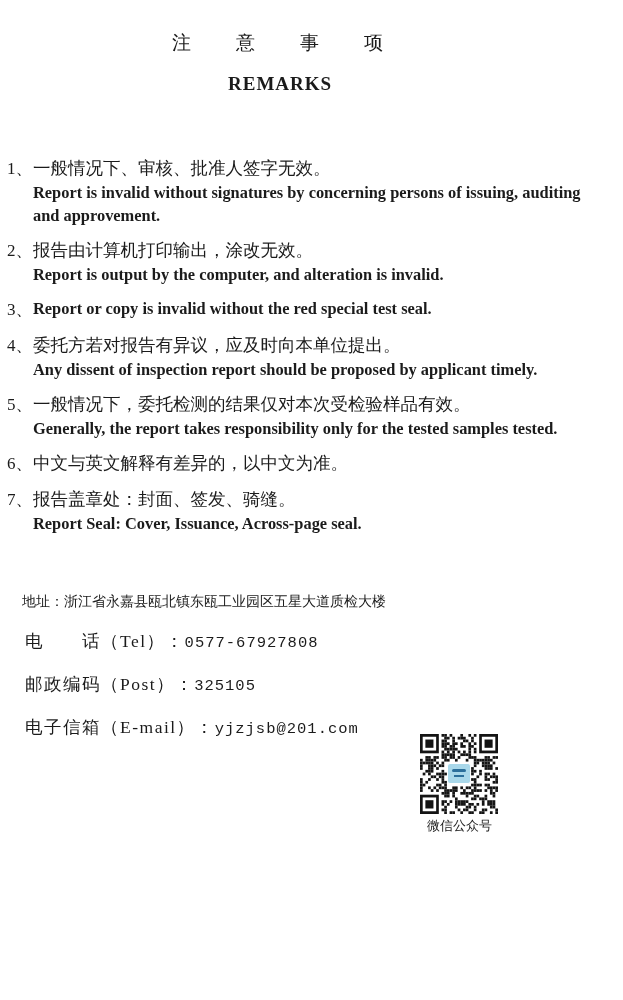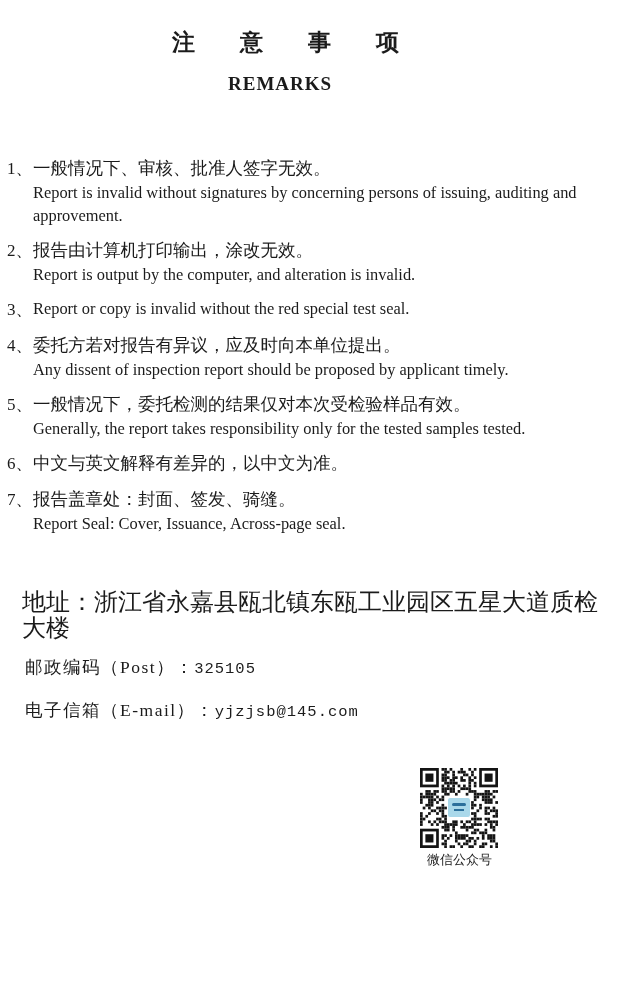--- a/index.html
+++ b/index.html
@@ -10,22 +10,22 @@
     font-family: "Liberation Serif", "DejaVu Serif", serif;
     overflow: hidden;
     position: relative;
   }
   .page { padding-top: 30px; }
 
   
   .title-cn {
     display: inline-block;
     margin-left: 172px;
-    font-size: 23px;
-    font-weight: 700;
+    font-size: 19px;
+    font-weight: 400;
     letter-spacing: 45px;
     line-height: 26px;
     white-space: nowrap;
   }
   .title-en {
     display: inline-block;
     margin-left: 228px;
     margin-top: 16px;
     font-size: 19px;
     font-weight: bold;
@@ -36,38 +36,38 @@
   
   .remarks-list { margin-top: 60px; margin-left: 7px; }
   .remark-item { display: flex; margin-bottom: 11px; }
   .item-num {
     width: 26px; flex: 0 0 26px;
     font-size: 17px; line-height: 25px;
     white-space: nowrap;
   }
   .item-body { width: 565px; }
   .t-cn { font-size: 17.5px; line-height: 25px; }
-  .t-en { font-size: 16.4px; line-height: 23px; }
+  .t-en { font-size: 16.4px; line-height: 23px; font-weight: bold; }
 
   
   .address-block { margin-top: 54px; margin-left: 22px; width: 578px; }
-  .addr-cn { font-size: 24px; line-height: 26px; margin-top: 48px; }
+  .addr-cn { font-size: 14px; line-height: 26px; margin-top: 48px; }
   .addr-en { font-size: 16.4px; line-height: 22px; }
 
   
   .contacts { margin-top: 14px; margin-left: 25px; }
   .contact-row { line-height: 24px; margin-bottom: 17px; white-space: nowrap; }
   .c-label { font-size: 17.5px; letter-spacing: 1.5px; }
   .c-value {
     font-family: "Liberation Mono", "DejaVu Sans Mono", monospace;
     font-size: 15.5px; letter-spacing: 1px;
   }
 
   
-  .qr-block { position: absolute; left: 420px; top: 768px; width: 78px; }
+  .qr-block { position: absolute; left: 420px; top: 734px; width: 78px; }
   .qr-box { position: relative; width: 78px; height: 80px; }
   .qr-box svg { display: block; }
   .qr-logo {
     position: absolute; left: 27px; top: 29px;
     width: 24px; height: 21px;
     background: #a9d8ea;
     border: 1px solid #ffffff;
     border-radius: 3px;
     box-sizing: border-box;
   }
@@ -142,24 +142,27 @@
       </div>
     </div>
   </div>
 
   <div class="address-block">
     <div class="addr-cn">地址：浙江省永嘉县瓯北镇东瓯工业园区五星大道质检大楼</div>
   </div>
 
   <div class="contacts">
     <div class="contact-row">
+      <span class="c-label">电　　话（Tel）：</span><span class="c-value">0577-67927808</span>
+    </div>
+    <div class="contact-row">
       <span class="c-label">邮政编码（Post）：</span><span class="c-value">325105</span>
     </div>
     <div class="contact-row">
-      <span class="c-label">电子信箱（E-mail）：</span><span class="c-value">yjzjsb@145.com</span>
+      <span class="c-label">电子信箱（E-mail）：</span><span class="c-value">yjzjsb@201.com</span>
     </div>
   </div>
 
   <div class="qr-block">
     <div class="qr-box">
       <svg width="78" height="80" viewBox="0 0 78 80" xmlns="http://www.w3.org/2000/svg">
           <rect x="21.52" y="0.00" width="2.69" height="2.76" fill="#141414"></rect>
           <rect x="24.21" y="0.00" width="2.69" height="2.76" fill="#141414"></rect>
           <rect x="29.59" y="0.00" width="2.69" height="2.76" fill="#141414"></rect>
           <rect x="40.34" y="0.00" width="2.69" height="2.76" fill="#141414"></rect>

